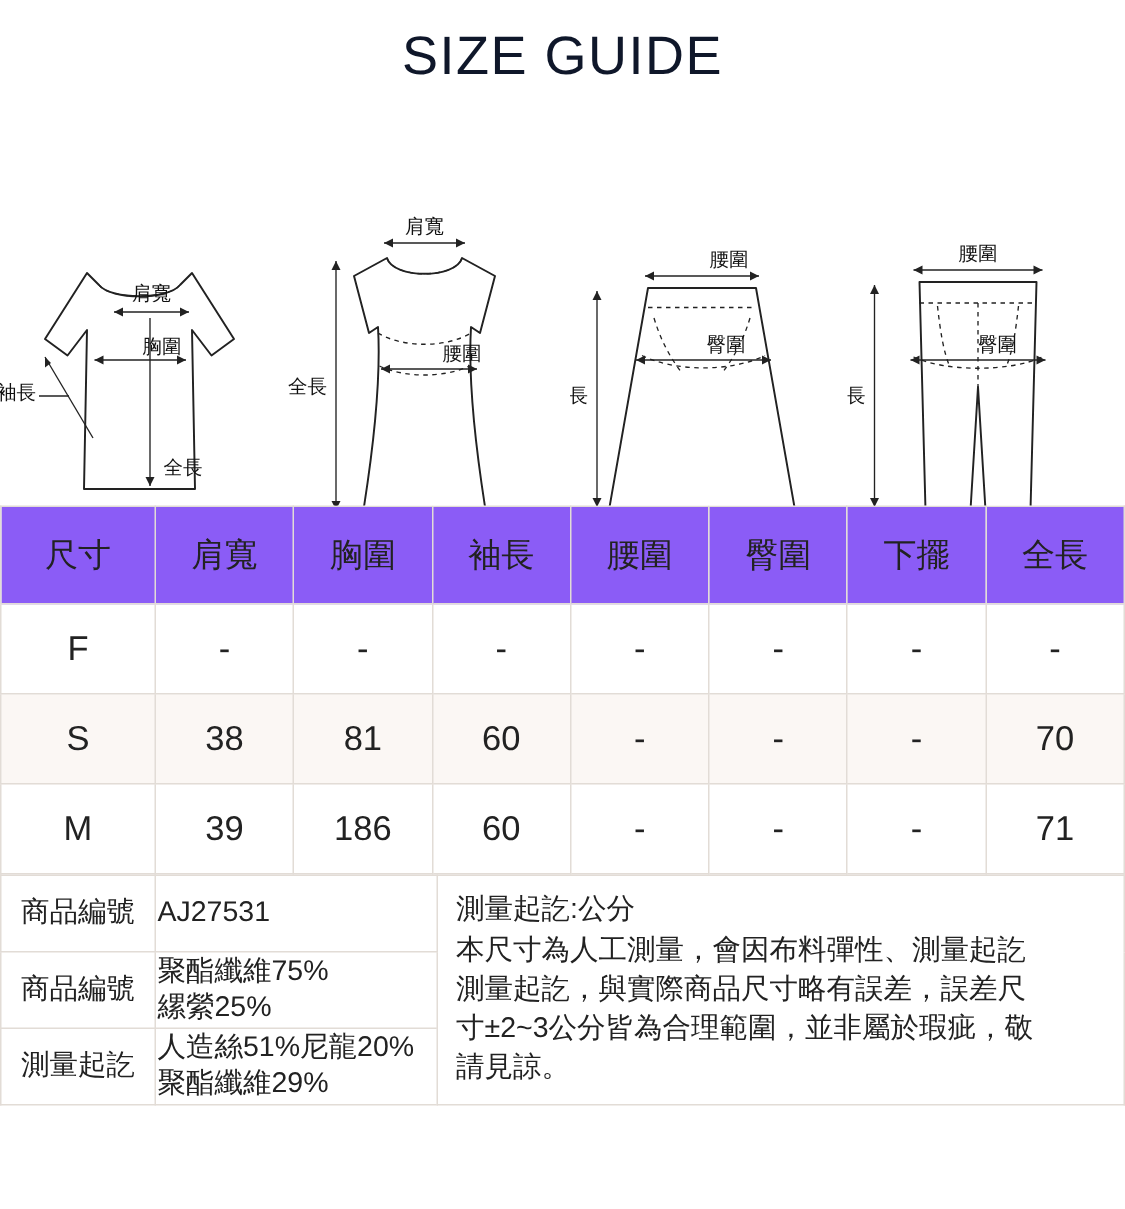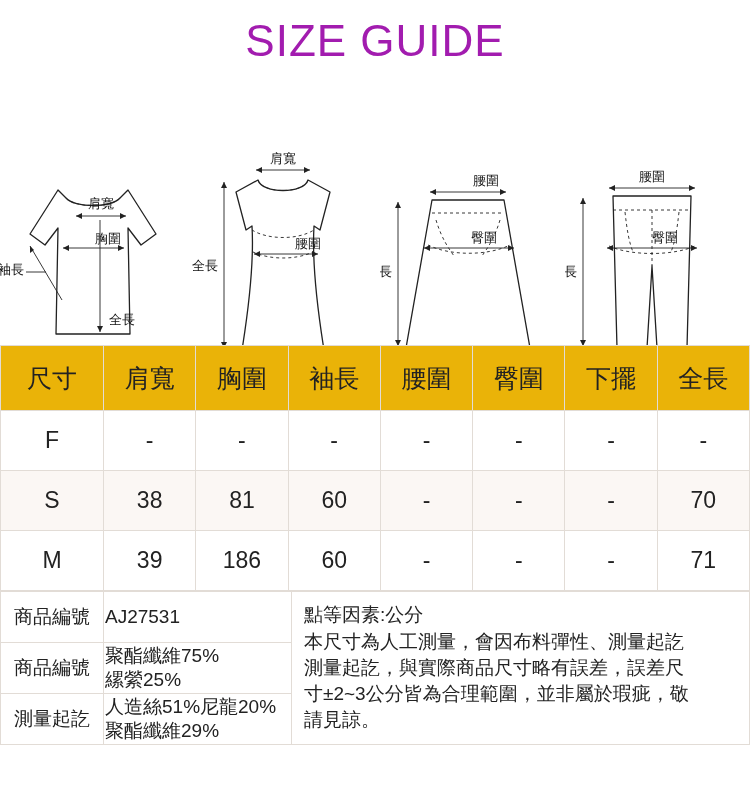--- a/index.html
+++ b/index.html
@@ -15,26 +15,26 @@
     overflow: hidden;
   }
   .page {
     width: 750px;
     height: 806px;
     position: relative;
     box-sizing: border-box;
   }
   .title {
     text-align: center;
-    font-size: 44px;
+    font-size: 36px;
     letter-spacing: 1px;
     font-weight: 400;
     padding-top: 16px;
     padding-bottom: 4px;
-    color: #a21caf;
+    color: #0f172a;
     font-family: "Liberation Sans", sans-serif;
   }
   .figures {
     height: 275px;
     position: relative;
   }
   .figure {
     position: absolute;
     top: 0;
     height: 275px;
@@ -78,22 +78,22 @@
   table.size-table td {
     border: 1px solid #e2dcd6;
     text-align: center;
     font-size: 23px;
     font-weight: 400;
     color: #222;
     height: 57px;
     font-family: "Liberation Sans", sans-serif;
   }
   table.size-table thead th {
-    background: #eab308;
-    font-size: 25px;
+    background: #8b5cf6;
+    font-size: 22px;
     height: 62px;
   }
   table.size-table tbody td {
     background: #ffffff;
   }
   table.size-table tbody tr.shade td {
     background: #fbf7f4;
   }
   table.size-table td.sizecol,
   table.size-table th.sizecol {
@@ -295,21 +295,21 @@
       </tr>
     </tbody>
   </table>
 
   <table class="info-table">
     <tbody>
       <tr>
         <td class="info-key">商品編號</td>
         <td class="info-val">AJ27531</td>
         <td class="note" rowspan="3">
-          <span class="note-line">點等因素:公分</span>
+          <span class="note-line">測量起訖:公分</span>
           <span class="note-line">本尺寸為人工測量，會因布料彈性、測量起訖</span>
           <span class="note-line">測量起訖，與實際商品尺寸略有誤差，誤差尺</span>
           <span class="note-line">寸±2~3公分皆為合理範圍，並非屬於瑕疵，敬</span>
           <span class="note-line">請見諒。</span>
         </td>
       </tr>
       <tr>
         <td class="info-key">商品編號</td>
         <td class="info-val">
           <span class="note-line">聚酯纖維75%</span>

